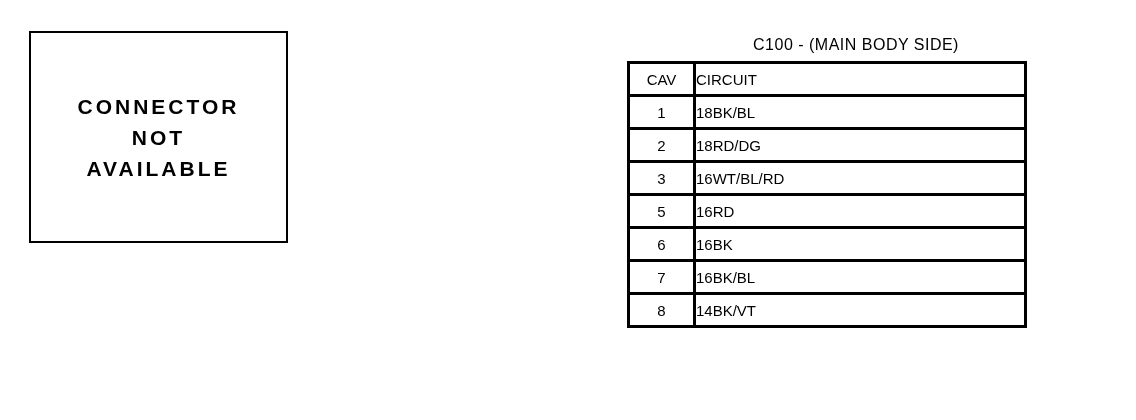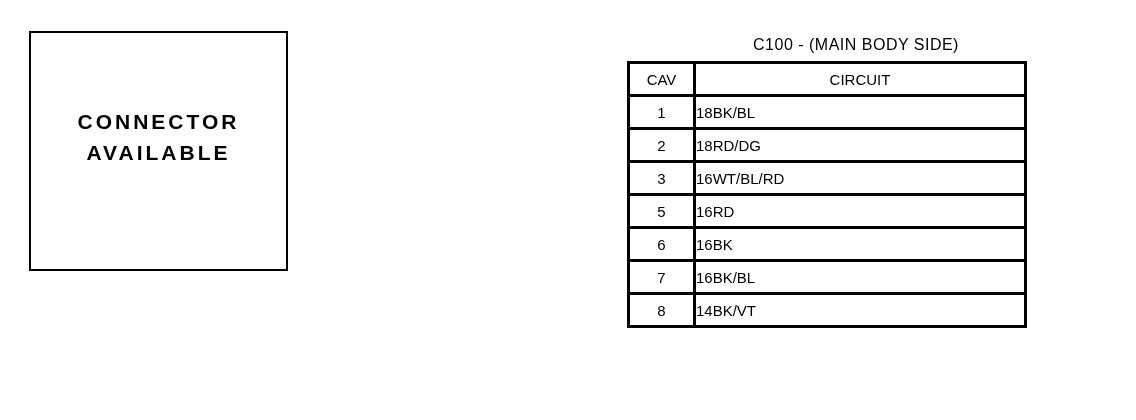--- a/index.html
+++ b/index.html
@@ -22,21 +22,21 @@
     position: absolute;
     left: 29px;
     top: 31px;
     width: 255px;
     height: 208px;
     border: 2px solid #000000;
     background: #ffffff;
     display: flex;
     align-items: center;
     justify-content: center;
-    padding-bottom: 28px;
+    padding-bottom: 0;
     box-sizing: content-box;
   }
   .na-text {
     text-align: center;
     font-weight: bold;
     font-size: 21px;
     line-height: 31px;
     letter-spacing: 3px;
     color: #000000;
   }
@@ -72,36 +72,37 @@
     padding: 0;
     color: #000000;
     background: #ffffff;
   }
   col.cav-col   { width: 66px; }
   col.circ-col  { width: 331px; }
   th.cav, td.cav {
     text-align: center;
   }
   th.circuit {
-    text-align: center;
+    text-align: left;
   }
   td.circuit {
     text-align: left;
     padding-left: 11px;
     margin-left: 9px;
   }
 </style>
 </head>
 <body>
 
 <div class="canvas">
 
   <div class="na-box">
     <div class="na-text">
       <div>CONNECTOR</div>
+      <div>NOT</div>
       <div>AVAILABLE</div>
     </div>
   </div>
 
   <div class="table-section">
     <div class="table-title">C100 - (MAIN BODY SIDE)</div>
     <table class="pinout">
       <colgroup>
         <col class="cav-col">
         <col class="circ-col">

